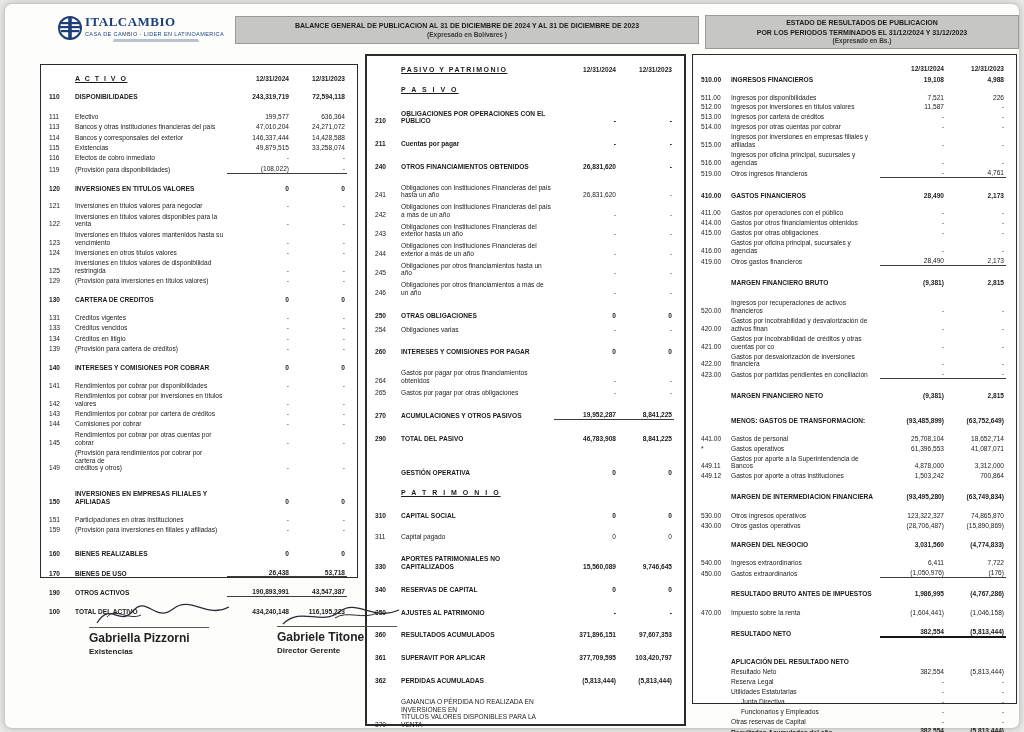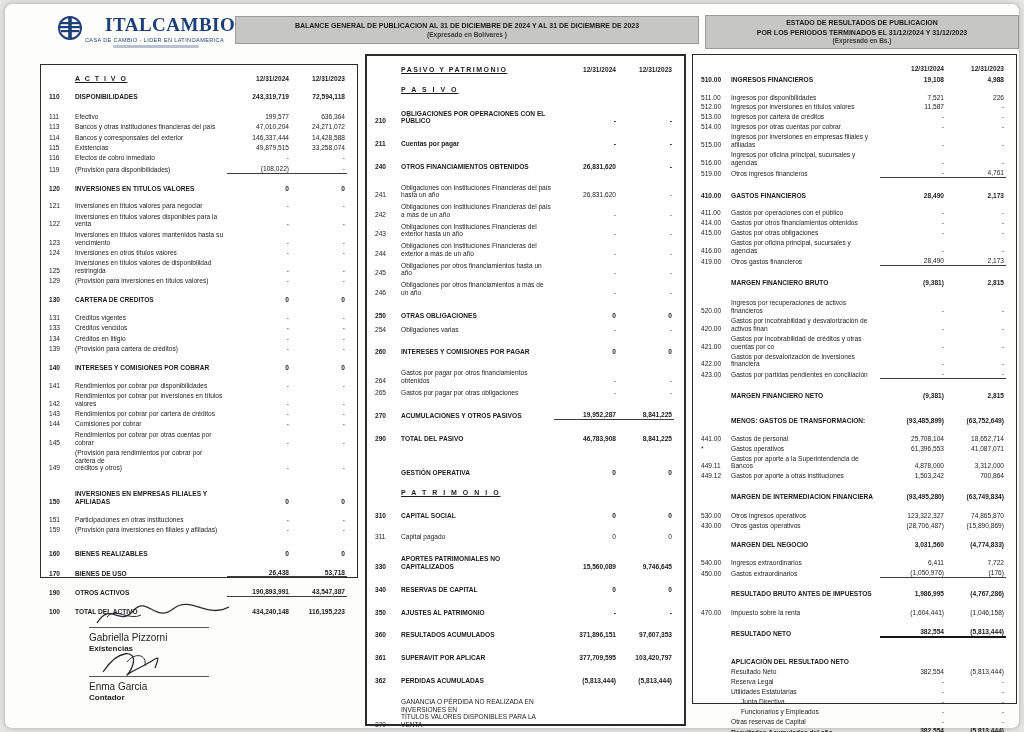--- a/index.html
+++ b/index.html
@@ -1,21 +1,21 @@
 <!DOCTYPE html>
 <html><head>
 <meta charset="utf-8">
 <style>
   html,body{margin:0;padding:0;width:1024px;height:732px;background:#e7e7e4;overflow:hidden;
     font-family:"Liberation Sans", sans-serif;-webkit-font-smoothing:antialiased;}
   .sheet{position:absolute;left:4px;top:3px;width:1014px;height:724px;background:#fdfdfc;
     border:1px solid #c9c9c5;border-radius:8px;box-shadow:0 0 6px rgba(0,0,0,.18);}
   
   .logo{position:absolute;left:80px;top:10px;width:200px;color:#1c3f77;}
-  .logo .name{font-family:"Liberation Serif", serif;font-weight:bold;font-size:19px;letter-spacing:.5px;margin-left:20px;}
+  .logo .name{font-family:"Liberation Serif", serif;font-weight:bold;font-size:13px;letter-spacing:.5px;}
   .logo .tag{font-size:5.5px;letter-spacing:.4px;margin-top:1px;color:#1c3f77;}
   .logo .rule{width:86px;height:3px;background:#b9c2d2;margin:2px auto 0 28px;border-radius:2px;}
   .globe{position:absolute;left:-28px;top:1px;}
   .tbar{position:absolute;background:#c6c6c4;border:1px solid #9a9a98;text-align:center;
     display:flex;flex-direction:column;justify-content:center;}
   .tbar .t1{font-size:7px;font-weight:bold;color:#1c1c1c;line-height:1.35;}
   .tbar .t2{font-size:6.5px;font-weight:bold;color:#3a3a3a;line-height:1.3;}
   .bar-center{left:230px;top:12px;width:462px;height:26px;}
   .bar-right{left:700px;top:11px;width:312px;height:32px;}
   
@@ -39,21 +39,21 @@
   .uu .v{border-bottom:2.5px solid #151515;}
   .ind .l{padding-left:10px;}
   
   .p-act .item{margin-top:2.6px;}  .p-act .sec{margin-top:11px;}  .p-act .sub,.p-act .hdr{margin-top:0;}
   .p-pas .item{margin-top:4px;}   .p-pas .sec{margin-top:15px;}  .p-pas .sub{margin-top:12px;}
   .p-res .item{margin-top:2.2px;} .p-res .sec{margin-top:10.5px;}
   
   .sig{position:absolute;width:180px;}
   .sig svg{display:block;}
   .sig .line{width:120px;border-top:1.5px solid #555;margin-top:-4px;}
-  .sig .nm{font-size:10px;font-weight:normal;color:#222;margin-top:3px;line-height:1.3;}
+  .sig .nm{font-size:12px;font-weight:bold;color:#222;margin-top:3px;line-height:1.3;}
   .sig .tt{font-size:8px;font-weight:bold;color:#222;}
 </style>
 </head>
 <body>
 
 <div class="sheet">
 
   <div class="logo">
     <div class="globe">
       <svg width="26" height="26" viewBox="0 0 26 26">
@@ -734,24 +734,24 @@
   <div class="sig" style="left:84px;top:593px;">
     <svg width="150" height="34" viewBox="0 0 150 34">
       <path d="M8 26 C 22 4, 30 30, 44 14 S 66 26, 84 12 S 118 22, 140 10" fill="none" stroke="#2a2a33" stroke-width="1.3"></path>
       <path d="M18 20 C 26 10, 40 24, 52 18" fill="none" stroke="#2a2a33" stroke-width="1"></path>
     </svg>
     <div class="line"></div>
     <div class="nm">Gabriella Pizzorni</div>
     <div class="tt">Existencias</div>
   </div>
 
-
-  <div class="sig" style="left:84px;top:640px;">
-    <svg width="110" height="36" viewBox="0 0 110 36">
-      <path d="M14 28 C 30 4, 48 6, 44 20 S 30 34, 50 24 S 72 8, 66 24" fill="none" stroke="#2a2a33" stroke-width="1.3"></path>
-      <path d="M38 18 C 46 8, 58 10, 56 22" fill="none" stroke="#2a2a33" stroke-width="1"></path>
+  <div class="sig" style="left:272px;top:600px;">
+    <svg width="130" height="26" viewBox="0 0 130 26">
+      <path d="M6 20 C 24 2, 44 22, 62 8 S 96 18, 122 6" fill="none" stroke="#2a2a33" stroke-width="1.3"></path>
+      <path d="M58 14 C 70 6, 86 16, 100 9" fill="none" stroke="#2a2a33" stroke-width="1"></path>
     </svg>
     <div class="line"></div>
-    <div class="nm">Enma Garcia</div>
-    <div class="tt">Contador</div>
+    <div class="nm">Gabriele Titone</div>
+    <div class="tt">Director Gerente</div>
   </div>
 
+
 </div>
 
 </body></html>

